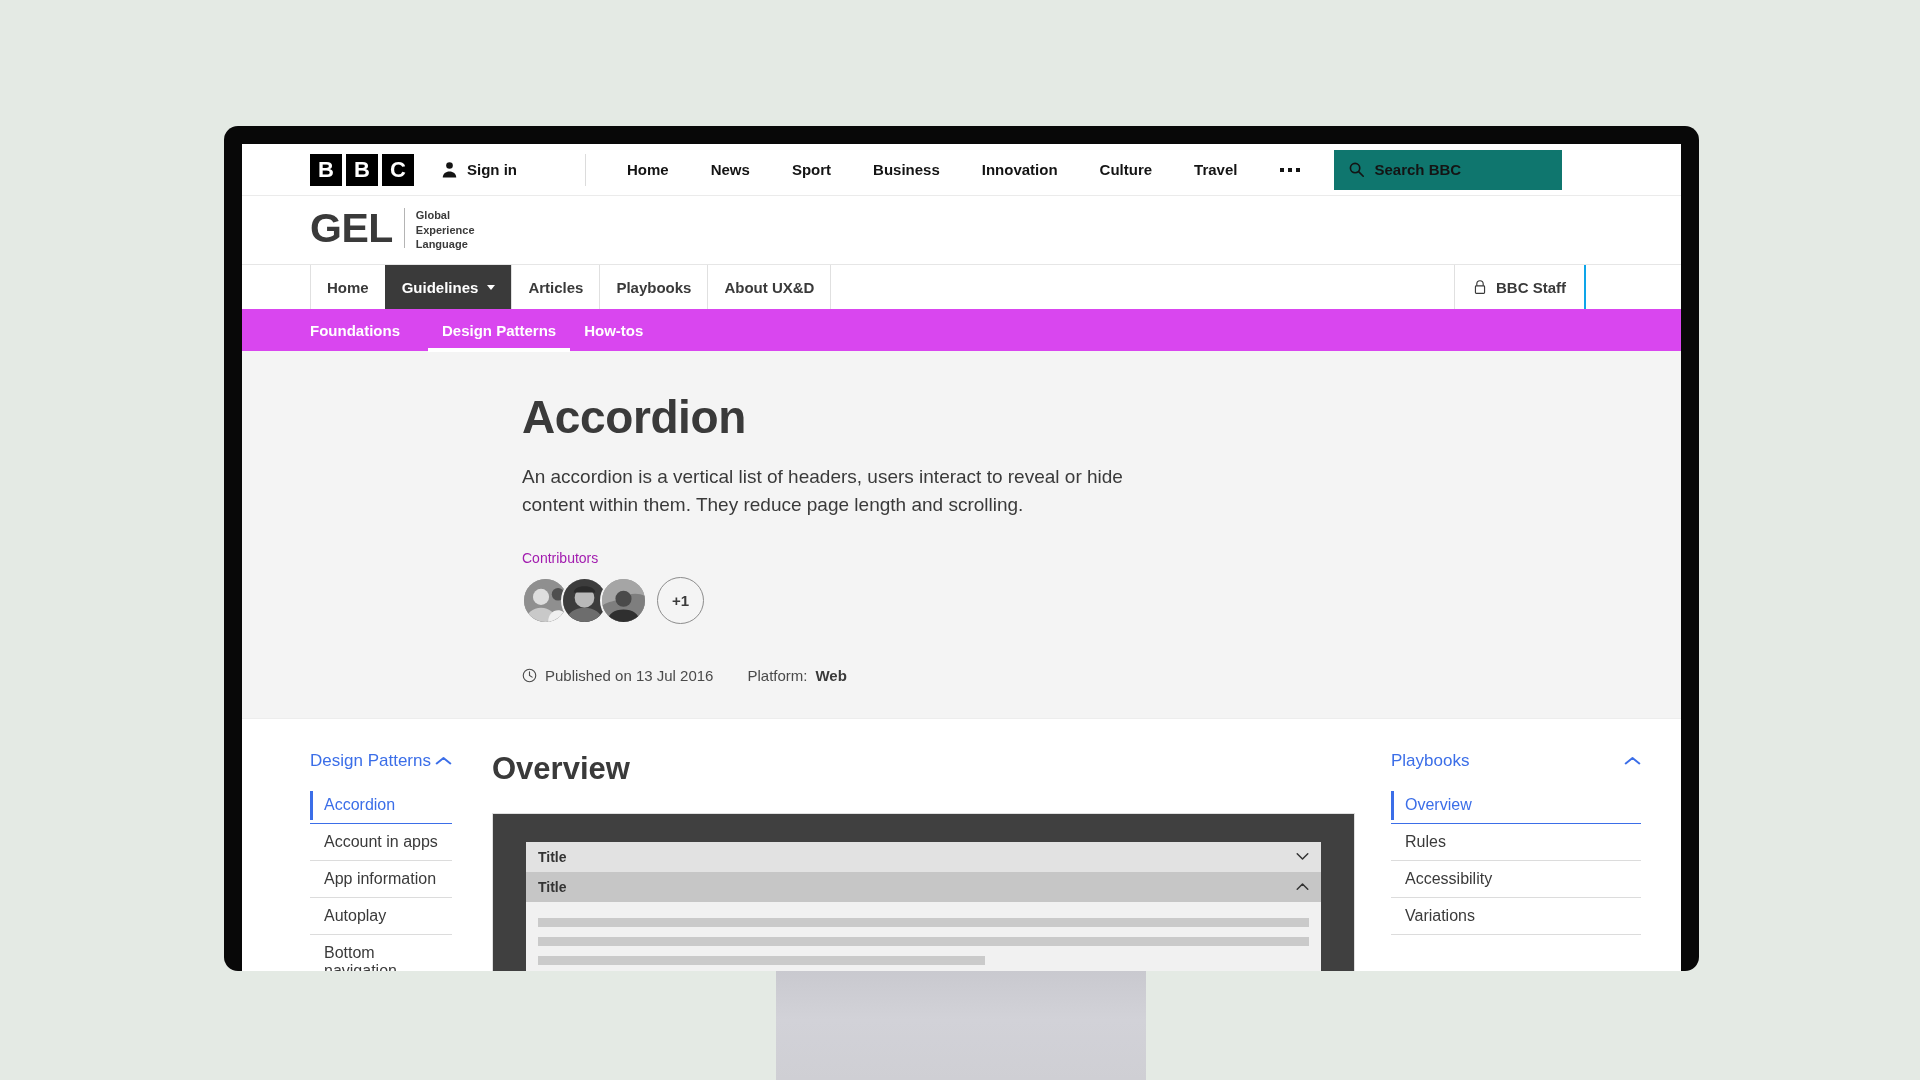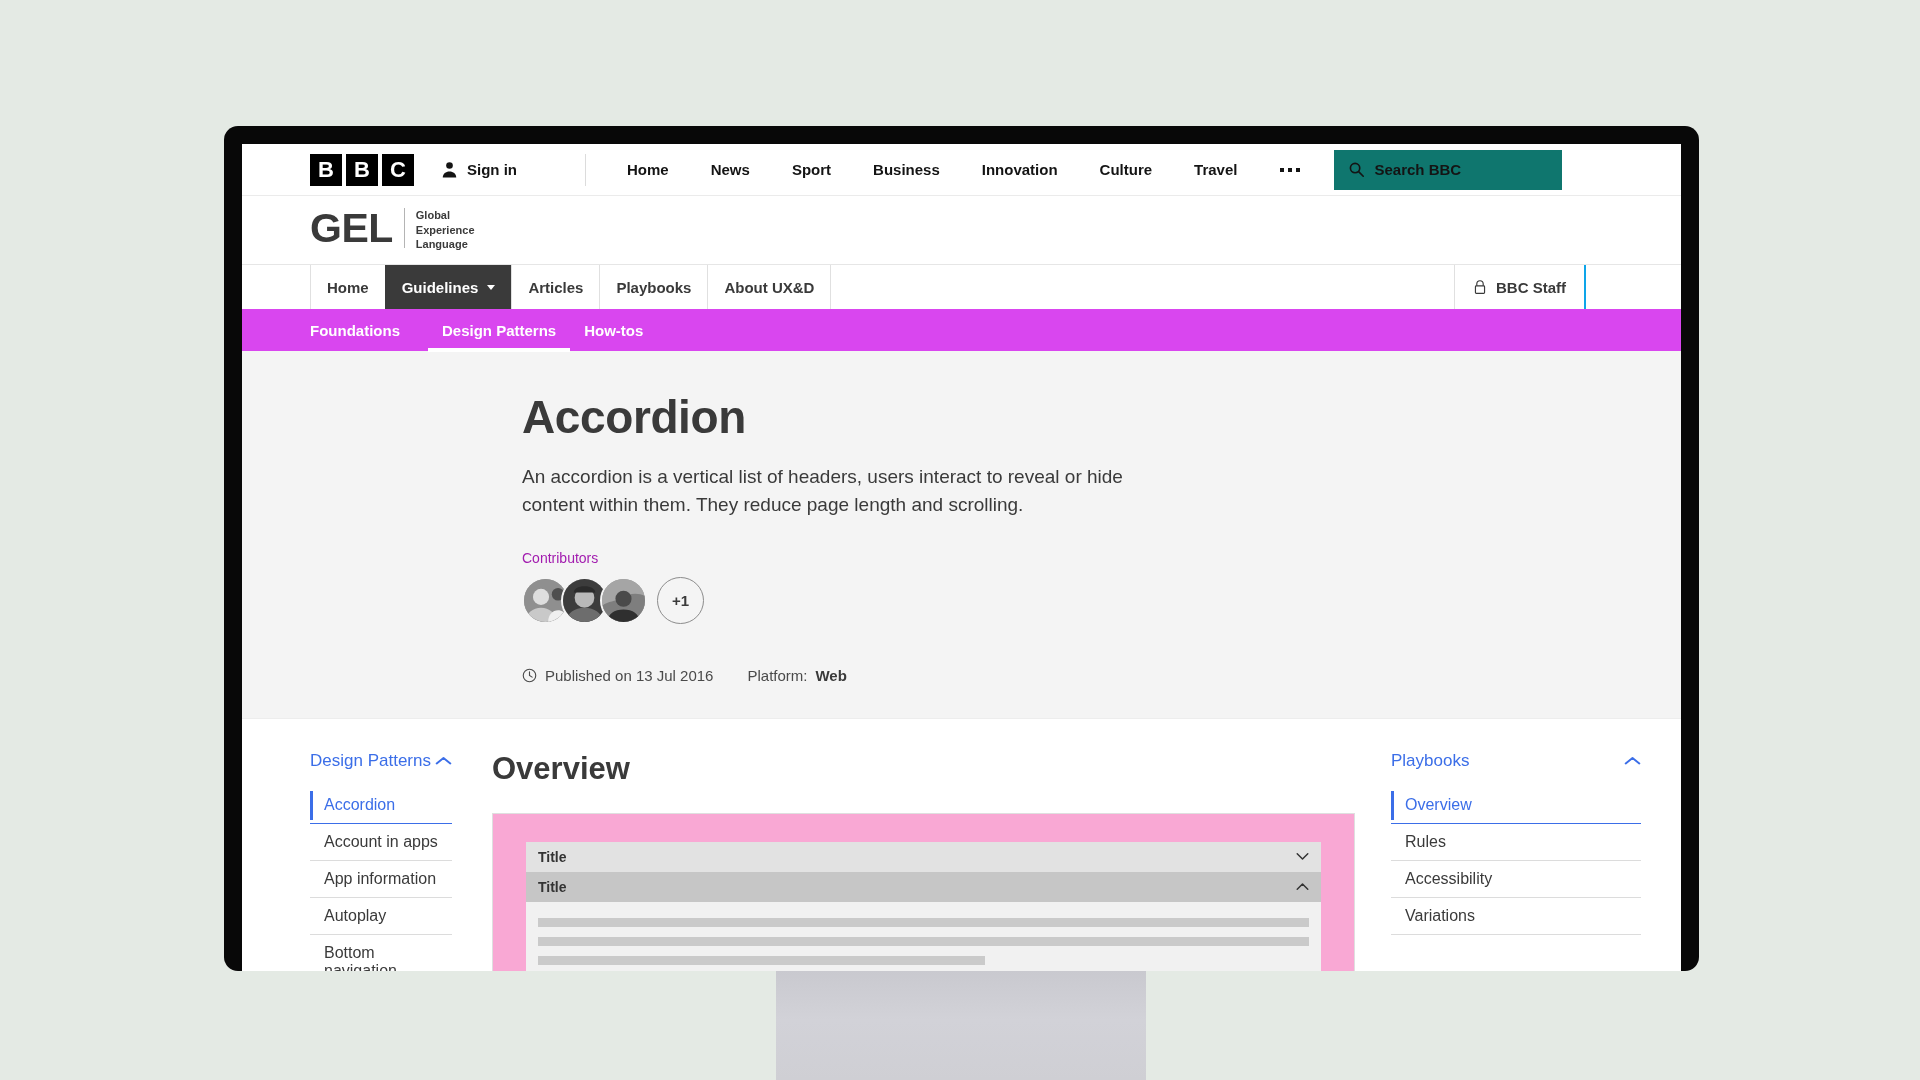--- a/index.html
+++ b/index.html
@@ -264,21 +264,21 @@
     width: 3px; background: #3b6ee8;
   }
 
   .main-col { flex: 1; padding-right: 36px; }
   .section-title {
     font-size: 31px; font-weight: bold; color: #3a3a3a;
     margin-bottom: 26px;
   }
   .demo-card {
     border: 1px solid #dfdfdf;
-    background: #f9a8d4;
+    background: #404040;
     padding: 28px 33px;
   }
   .acc-row {
     display: flex; align-items: center; justify-content: space-between;
     height: 30px;
     padding: 0 12px;
     font-size: 14px; font-weight: bold; color: #333333;
   }
   .acc-row.light { background: #e2e2e2; }
   .acc-row.dark  { background: #c6c6c6; }

